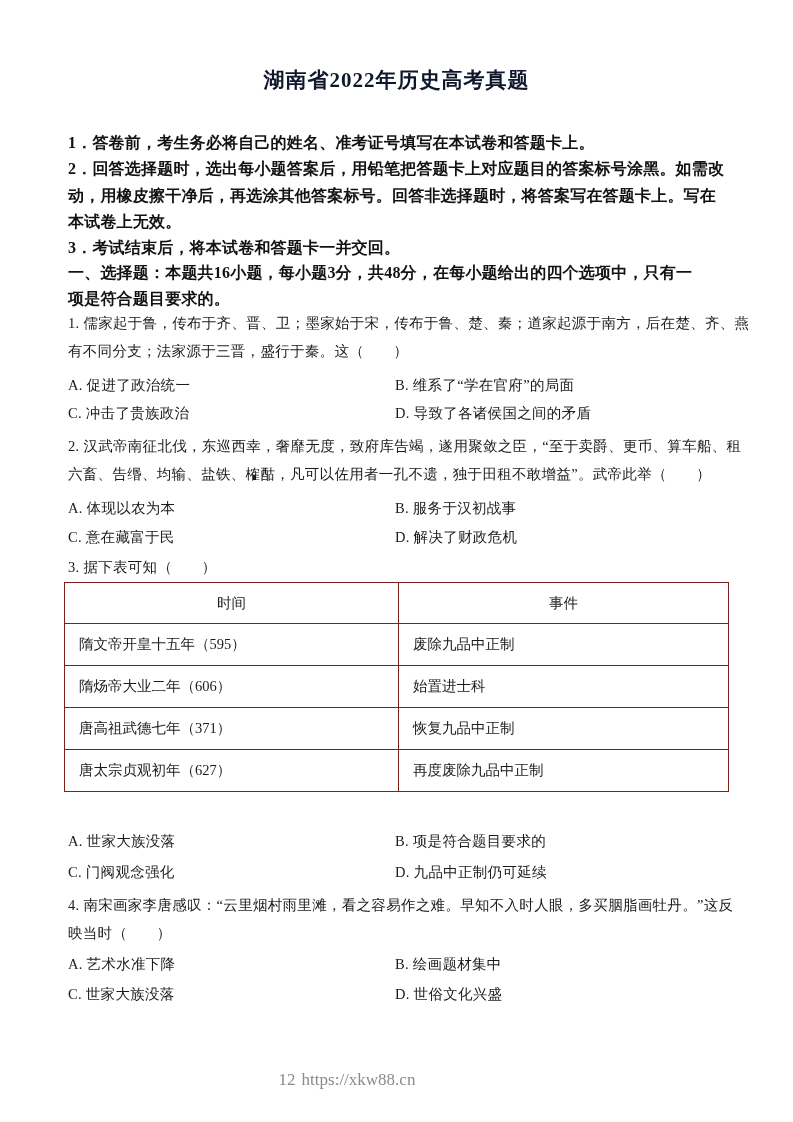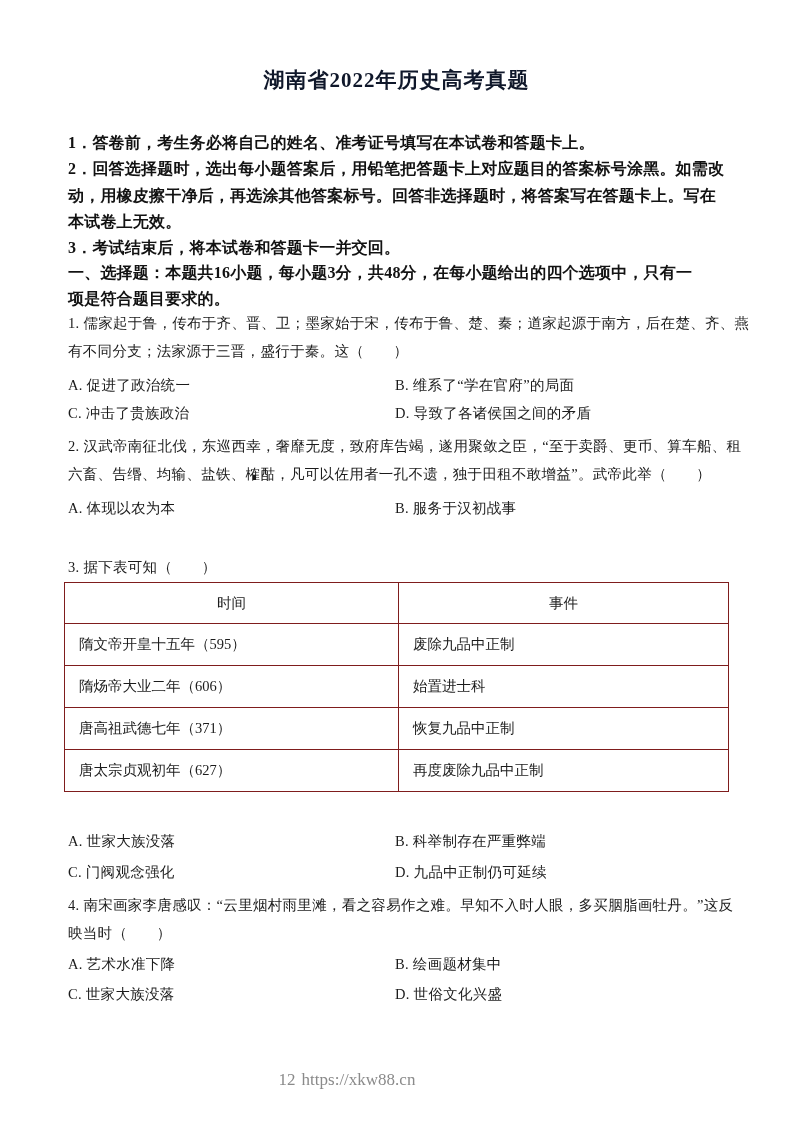--- a/index.html
+++ b/index.html
@@ -103,20 +103,24 @@
     <span class="opt">C. 冲击了贵族政治</span>
     <span class="opt">D. 导致了各诸侯国之间的矛盾</span>
   </div>
 
   <div class="ln" style="top:437px">2. 汉武帝南征北伐，东巡西幸，奢靡无度，致府库告竭，遂用聚敛之臣，“至于卖爵、更币、算车船、租</div>
   <div class="ln" style="top:465px">六畜、告缗、均输、盐铁、榷酤，凡可以佐用者一孔不遗，独于田租不敢增益”。武帝此举（　　）</div>
   <div class="ln optrow" style="top:499px">
     <span class="opt">A. 体现以农为本</span>
     <span class="opt">B. 服务于汉初战事</span>
   </div>
+  <div class="ln optrow" style="top:528px">
+    <span class="opt">C. 意在藏富于民</span>
+    <span class="opt">D. 解决了财政危机</span>
+  </div>
 
   <div class="ln" style="top:558px">3. 据下表可知（　　）</div>
 
   <table class="qtable">
     <colgroup>
         <col class="c1">
         <col class="c2">
       </colgroup>
     <tbody>
         <tr class="hdr">
@@ -137,21 +141,21 @@
     </tr>
     <tr class="row">
       <td>唐太宗贞观初年（627）</td>
       <td>再度废除九品中正制</td>
     </tr>
   </tbody>
     </table>
 
   <div class="ln optrow" style="top:832px">
     <span class="opt">A. 世家大族没落</span>
-    <span class="opt">B. 科举制存在严重弊端</span>
+    <span class="opt">B. 项是符合题目要求的</span>
   </div>
   <div class="ln optrow" style="top:863px">
     <span class="opt">C. 门阀观念强化</span>
     <span class="opt">D. 九品中正制仍可延续</span>
   </div>
 
   <div class="ln" style="top:896px">4. 南宋画家李唐感叹：“云里烟村雨里滩，看之容易作之难。早知不入时人眼，多买胭脂画牡丹。”这反</div>
   <div class="ln" style="top:924px">映当时（　　）</div>
   <div class="ln optrow" style="top:955px">
     <span class="opt">A. 艺术水准下降</span>

